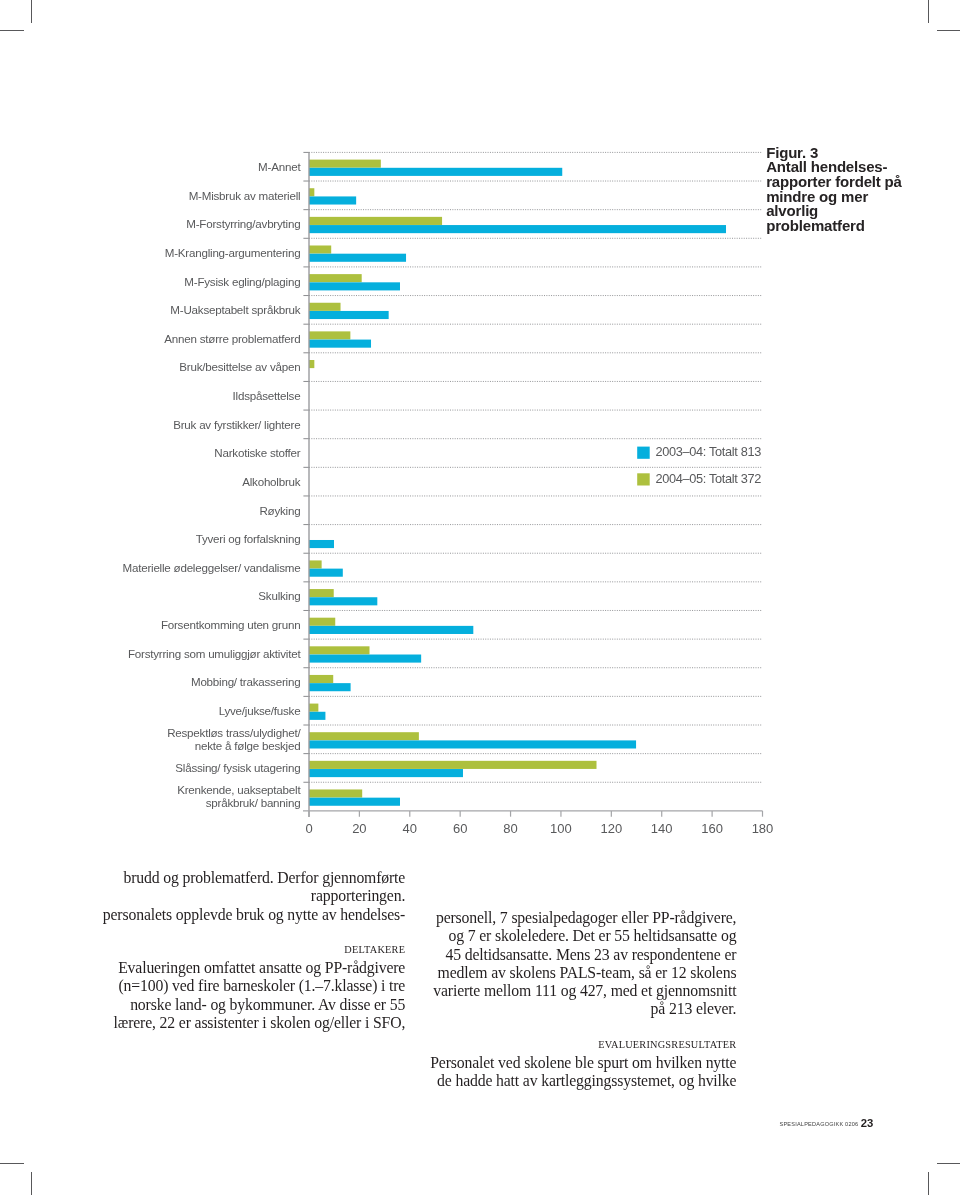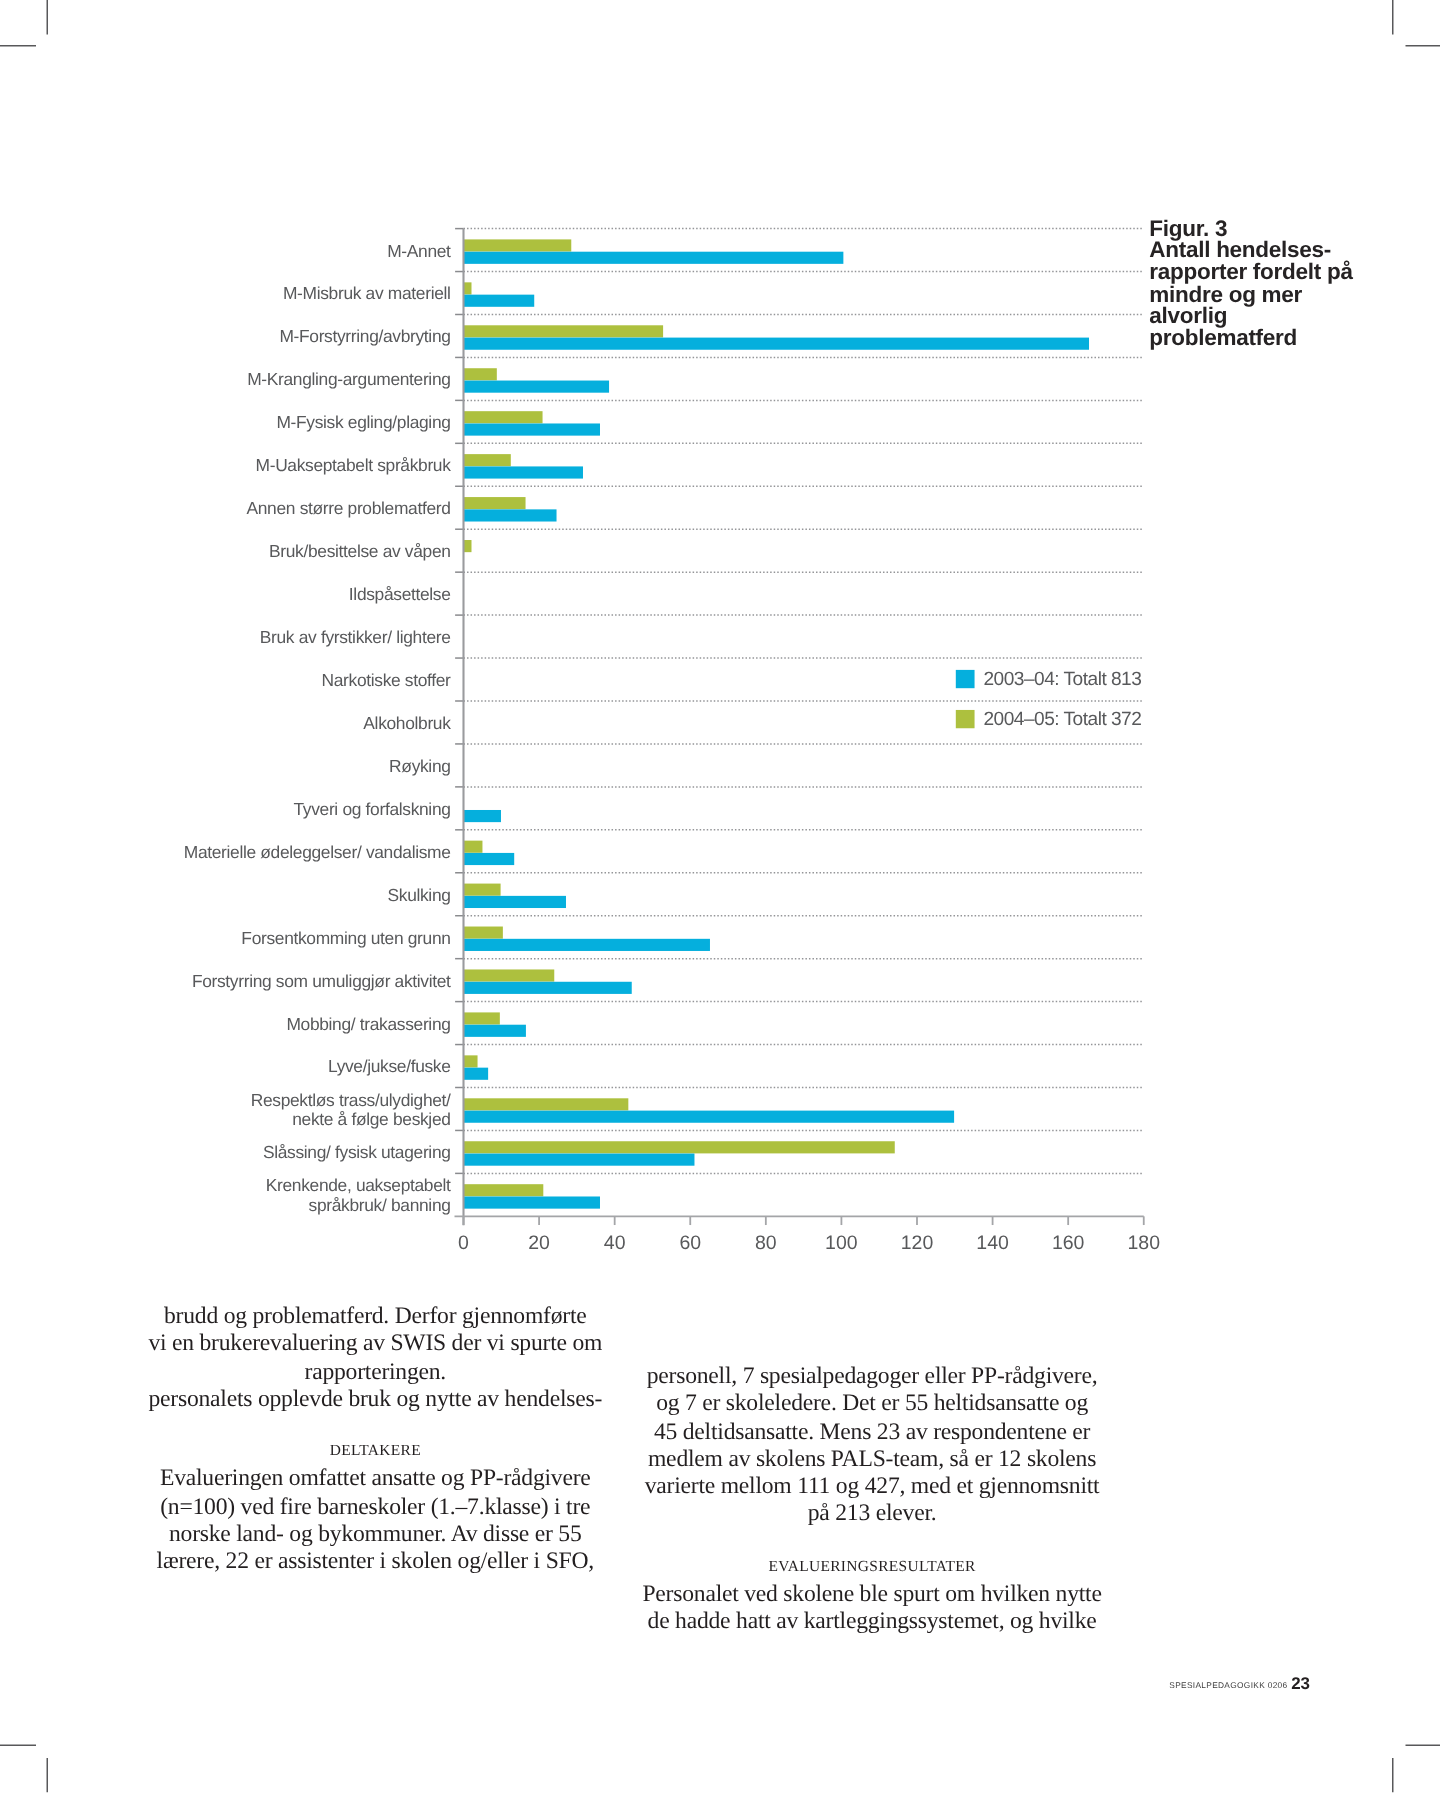--- a/index.html
+++ b/index.html
@@ -14,21 +14,21 @@
   
   #chart{position:absolute;left:0;top:0;width:960px;height:860px;}
 
   
   .figcap{position:absolute;left:766.2px;top:145.6px;width:140px;
           font-family:"Liberation Sans",sans-serif;font-size:15px;font-weight:bold;
           line-height:14.72px;color:#262324;letter-spacing:-0.18px;}
 
   
   .col{position:absolute;font-family:"Liberation Serif",serif;font-size:15.75px;
-       color:#231f20;text-align:center;letter-spacing:-0.152px;}
+       color:#231f20;text-align:right;letter-spacing:-0.152px;}
   .col .ln{height:18.25px;line-height:18.25px;white-space:nowrap;}
   .col .sc{font-size:10.3px;letter-spacing:.22px;height:35.3px;line-height:52.9px;}
 
   
   .foot{position:absolute;font-family:Liberation Sans, sans-serif;color:#231f20;margin-top:12px;}
   .foot .src{font-size:5.55px;letter-spacing:.22px;color:#404040;}
   .foot .pn{font-size:11.3px;font-weight:bold;}
 </style>
 </head>
 <body>
@@ -180,21 +180,20 @@
     <div>Figur. 3</div>
     <div>Antall hendelses-</div>
     <div>rapporter fordelt på</div>
     <div>mindre og mer alvorlig</div>
     <div>problematferd</div>
   </div>
 
   <div class="col" id="col-left" style="left:95.2px;top:869.0px;width:310px;">
     <div class="para">
       <div class="ln">brudd og problematferd. Derfor gjennomførte</div>
-      <div class="ln">vi en brukerevaluering av SWIS der vi spurte om</div>
       <div class="ln">rapporteringen.</div>
       <div class="ln">personalets opplevde bruk og nytte av hendelses-</div>
     </div>
     <div class="ln sc">DELTAKERE</div>
     <div class="para">
       <div class="ln">Evalueringen omfattet ansatte og PP-rådgivere</div>
       <div class="ln">(n=100) ved fire barneskoler (1.–7.klasse) i tre</div>
       <div class="ln">norske land- og bykommuner. Av disse er 55</div>
       <div class="ln">lærere, 22 er assistenter i skolen og/eller i SFO,</div>
     </div>

